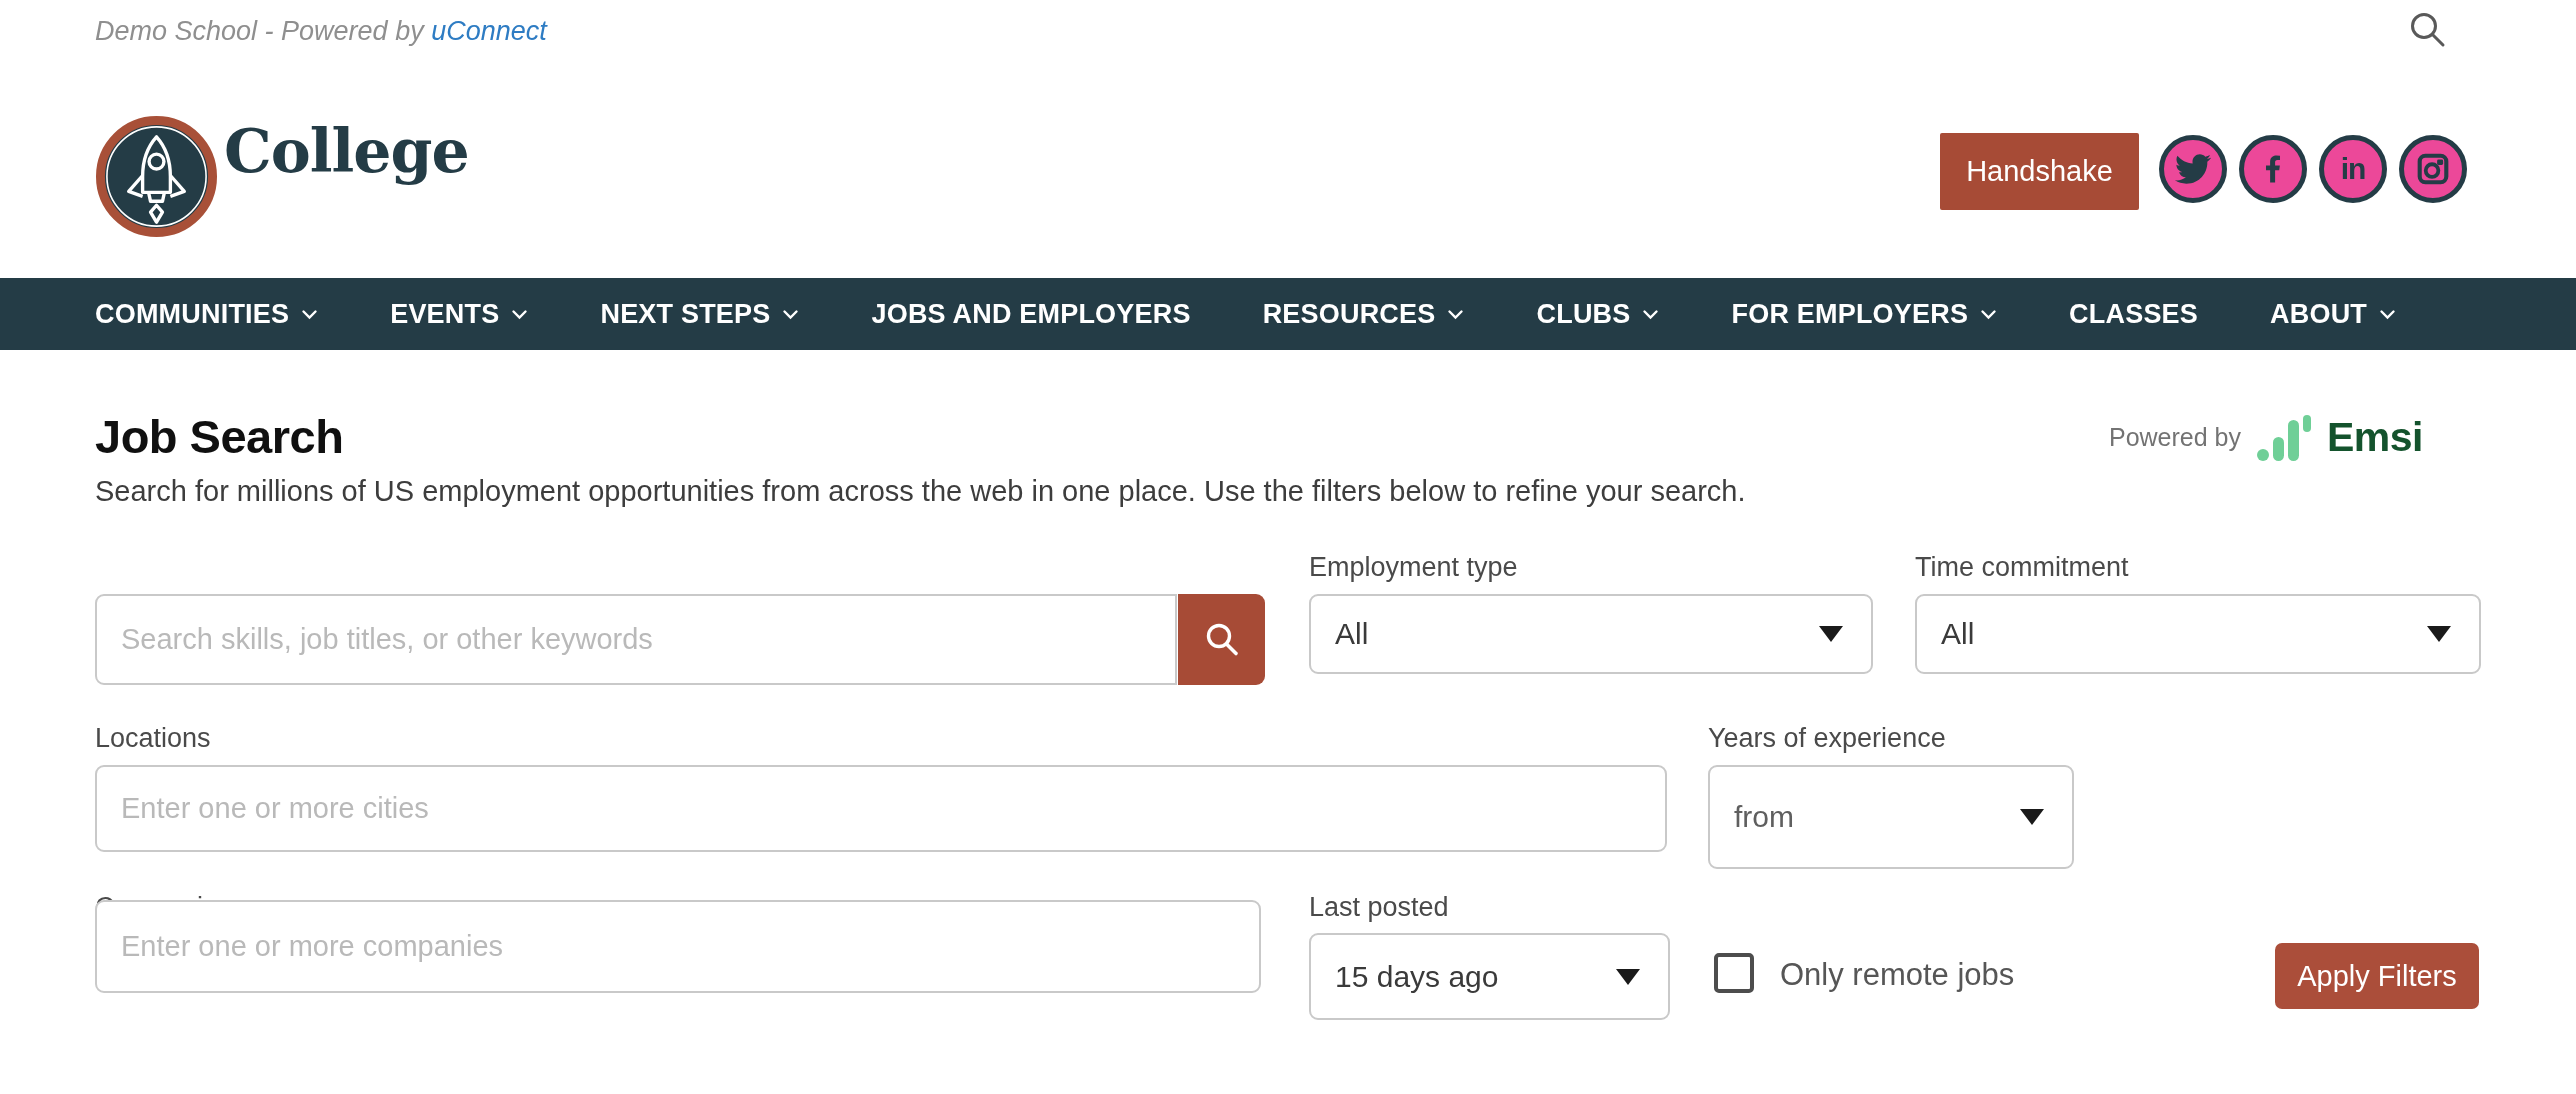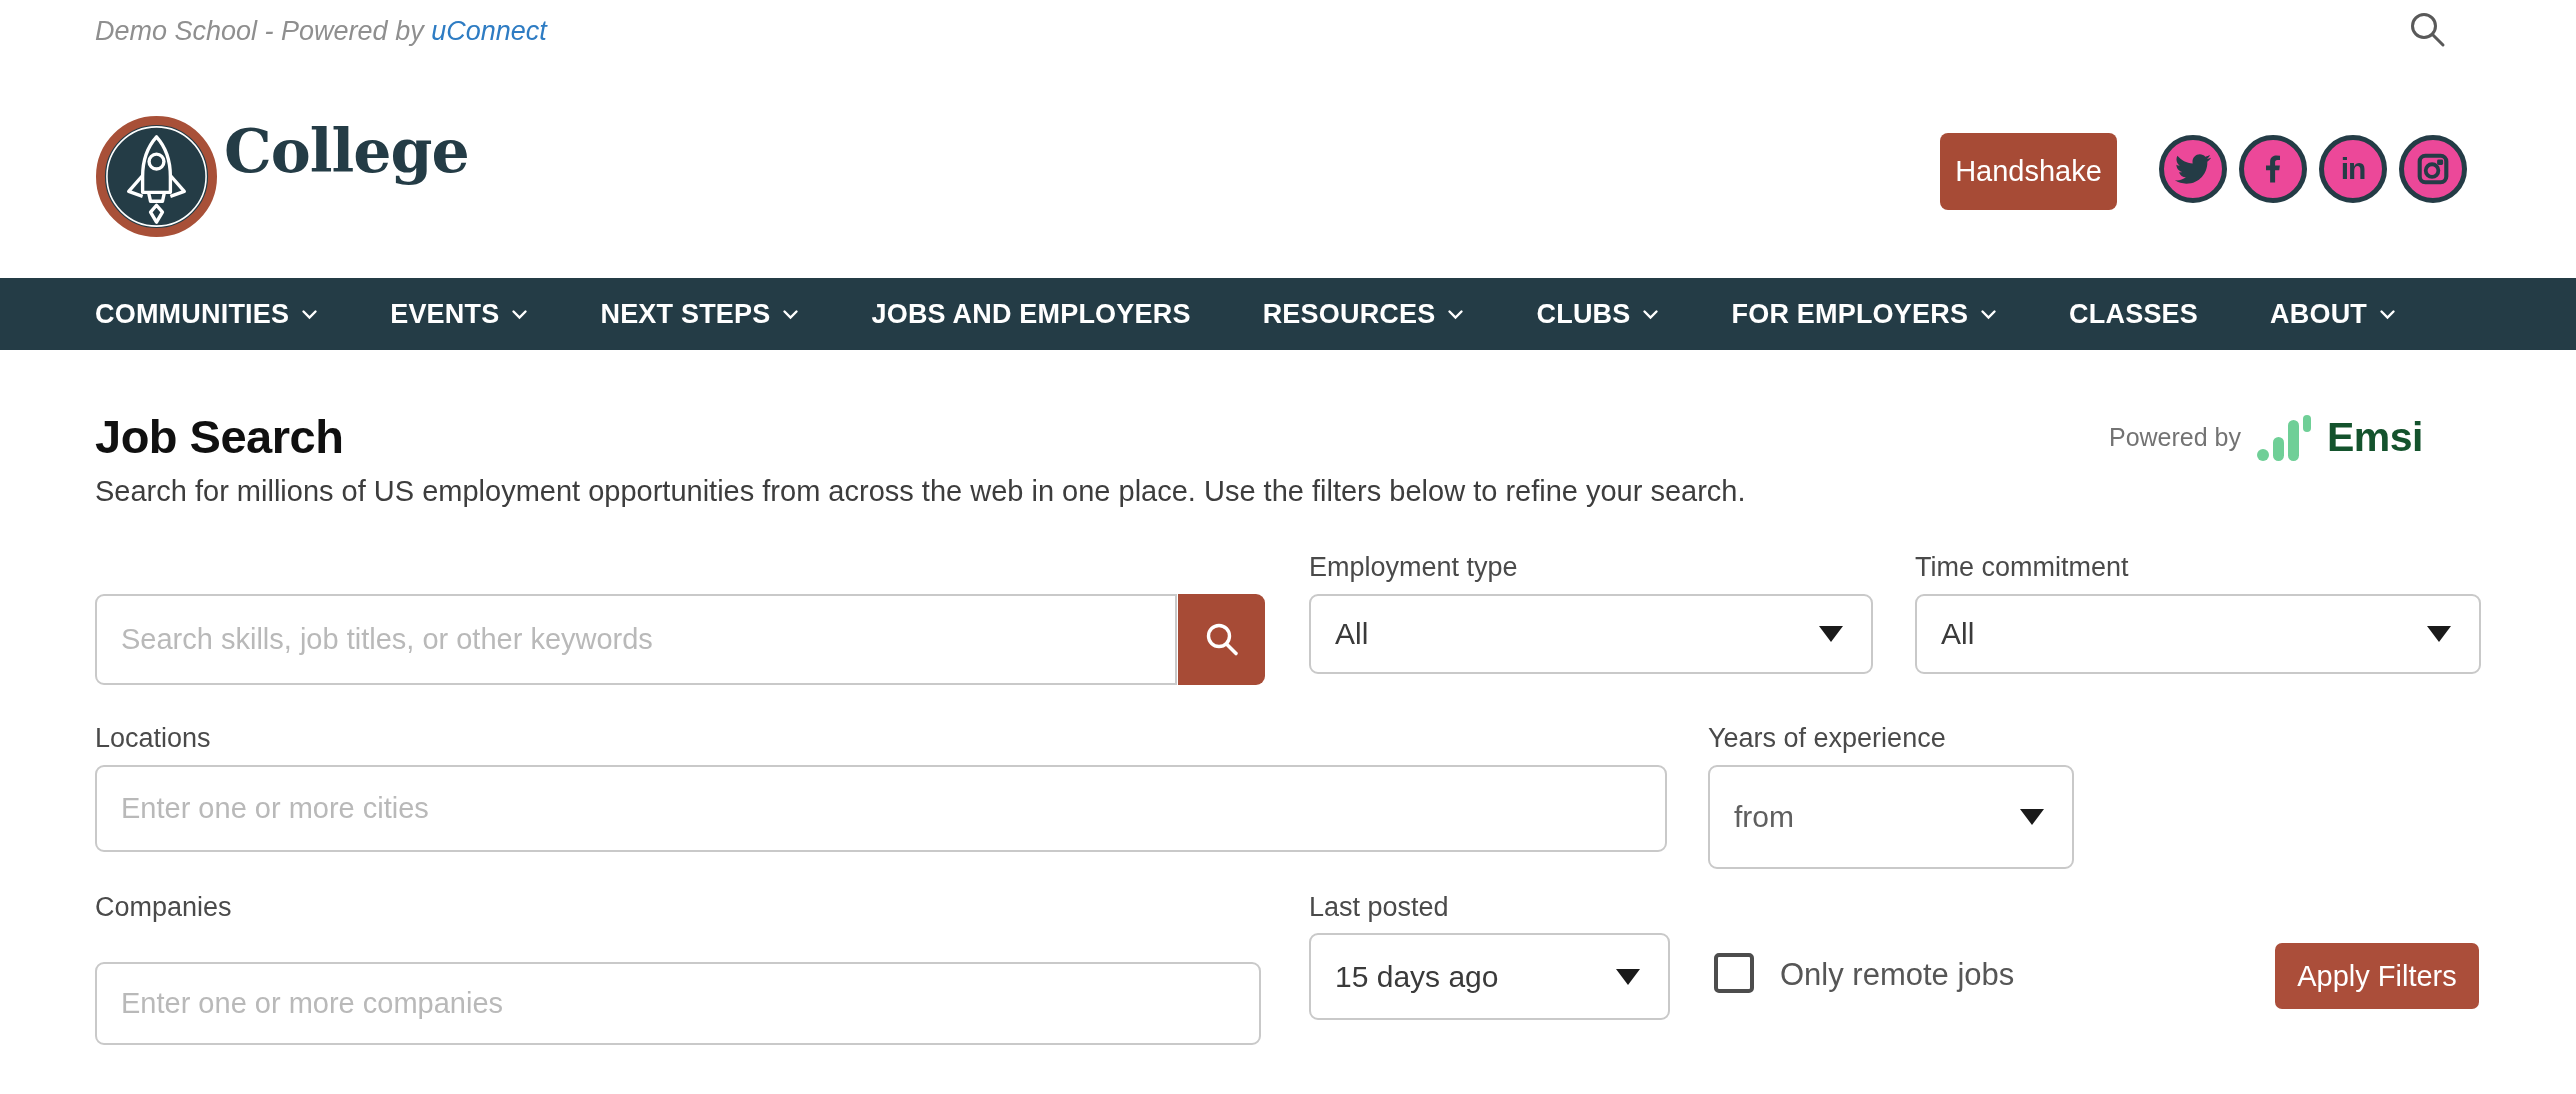--- a/index.html
+++ b/index.html
@@ -12,22 +12,22 @@
   .tagline { left: 95px; top: 16px; font-style: italic; font-size: 27px; color: #8f8f8f; }
   .tagline a { color: #2e7cc3; text-decoration: none; font-style: italic; }
   .topbar-search { left: 2405px; top: 8px; width: 46px; height: 46px; cursor: pointer;
     display: flex; align-items: center; justify-content: center; }
 
   
   .logo-mark { left: 95px; top: 115px; width: 123px; height: 123px; cursor: pointer; }
   .logo-text { left: 224px; top: 123px; font-family: "DejaVu Serif", "Liberation Serif", serif;
     font-weight: 700; font-size: 60px; line-height: 56px; color: #243c46; letter-spacing: -1px;
     cursor: pointer; }
-  .handshake-btn { left: 1940px; top: 133px; width: 177px; height: 77px; background: #a74b36;
-    border: none; border-radius: 8px; color: #fff; font-size: 29px;
+  .handshake-btn { left: 1940px; top: 133px; width: 199px; height: 77px; background: #a74b36;
+    border: none; border-radius: 2px; color: #fff; font-size: 29px;
     font-family: "Liberation Sans", sans-serif; cursor: pointer;
     display: flex; align-items: center; justify-content: center; }
   .socials { left: 2159px; top: 135px; display: flex; gap: 12px; }
   .social-circle { width: 68px; height: 68px; border: 5px solid #243c46; border-radius: 50%;
     display: flex; align-items: center; justify-content: center; background: #ec4899; cursor: pointer; }
   .social-circle .li-text { font-weight: 700; font-size: 30px; color: #243c46; letter-spacing: -1px; }
 
   
   .navbar { left: 0; top: 278px; width: 2576px; height: 72px; background: #243c46;
     display: flex; align-items: center; padding-left: 95px; gap: 72px; }
@@ -214,21 +214,21 @@
   <div class="f-label" style="left:95px; top:723px;">Locations</div>
   <input class="text-input" style="left: 95px; top: 765px; width: 1572px; height: 87px;" type="text" placeholder="Enter one or more cities">
 
   <div class="f-label" style="left:1708px; top:723px;">Years of experience</div>
   <div class="sel muted" style="left:1708px; top:765px; width:366px; height:104px;">
     <span class="sel-value">from</span>
     <span class="caret"></span>
   </div>
 
   <div class="f-label" style="left:95px; top:892px;">Companies</div>
-  <input class="text-input" style="left: 95px; top: 962px; width: 1166px; height: 83px;" type="text" placeholder="Enter one or more companies">
+  <input class="text-input" style="left: 95px; top: 900px; width: 1166px; height: 93px;" type="text" placeholder="Enter one or more companies">
 
   <div class="f-label" style="left:1309px; top:892px;">Last posted</div>
   <div class="sel" style="left:1309px; top:933px; width:361px; height:87px;">
     <span class="sel-value">15 days ago</span>
     <span class="caret"></span>
   </div>
 
   <div class="abs checkbox"></div>
   <div class="abs remote-label">Only remote jobs</div>
 

